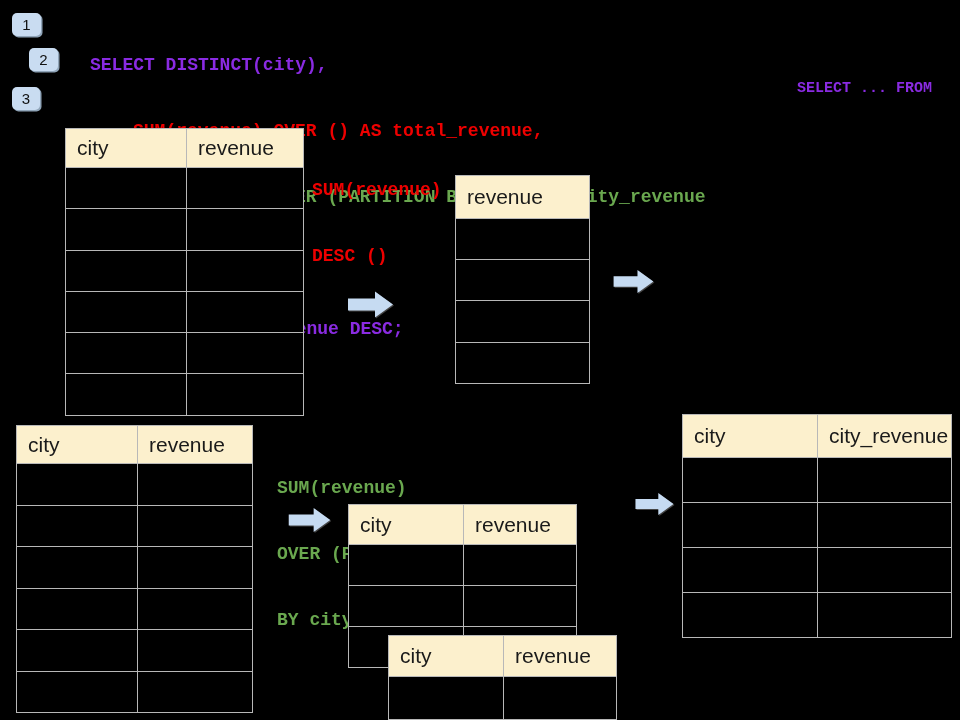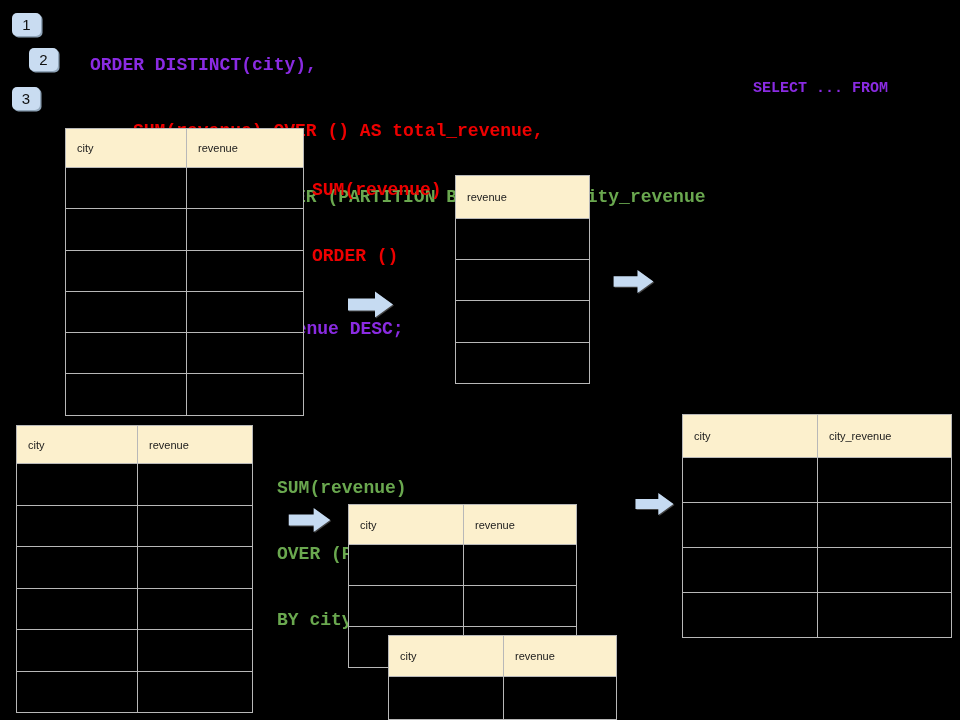--- a/index.html
+++ b/index.html
@@ -34,40 +34,40 @@
     white-space: pre;
   }
   .sql-block { position: absolute; left: 90px; top: 10px; }
   .sql-line.indent2 { margin-left: 43px; }
   .sql-line.indent1 { margin-left: 22px; }
   [data-color="purple"] { color: var(--code-purple, #8A2BE2); }
   [data-color="red"]    { color: var(--code-red, #EE0000); }
   [data-color="green"]  { color: var(--code-green, #6AA84F); }
 
   .side-note {
-    position: absolute; left: 753px; top: 34px;
+    position: absolute; left: 797px; top: 34px;
     font-size: 15px; line-height: 22px;
     color: var(--code-purple, #8A2BE2);
   }
   .label-total     { position: absolute; left: 312px; top: 135px; color: var(--code-red, #EE0000); }
   .label-partition { position: absolute; left: 277px; top: 433px; color: var(--code-green, #6AA84F); }
 
   
   .tbl { position: absolute; }
   .tbl table {
     border-collapse: collapse;
     table-layout: fixed;
     width: 100%;
   }
   .tbl th, .tbl td { border: 1px solid var(--table-border, #BBB); }
   .tbl th {
     background: var(--table-header-fill, #FCF0CD);
     color: var(--header-text, #1A1A1A);
     font-weight: normal;
-    font-size: 11px;
+    font-size: 21px;
     text-align: left;
     padding-left: 11px;
     vertical-align: middle;
   }
   .tbl td { background: #000; }
 
   .t0 { left: 65px;  top: 128px; width: 239px; }
   .t0 thead tr { height: 39px; } .t0 tbody tr { height: 41.3px; }
   .t0 th:nth-child(1) { width: 121px; }
 
@@ -99,34 +99,34 @@
   .a4 { left: 632px; top: 493px; }
 </style>
 </head>
 <body style="--background: #000000; --code-purple: #8A2BE2; --code-red: #EE0000; --code-green: #6AA84F; --table-header-fill: #FCF0CD; --table-border: #B8B8B8; --header-text: #1A1A1A; --arrow-fill: #C6DBF2; --badge-fill: #C9DCF1; --badge-text: #111111;">
 
 <div class="badge b1 num">1</div>
 <div class="badge b2 num">2</div>
 <div class="badge b3 num">3</div>
 
 <div class="sql-block code">
-  <div class="sql-line" data-color="purple">ORDER DISTINCT(city),</div>
+  <div class="sql-line" data-color="purple">SELECT DISTINCT(city),</div>
   <div class="sql-line indent2" data-color="red">SUM(revenue) OVER () AS total_revenue,</div>
   <div class="sql-line indent2" data-color="green">SUM(revenue) OVER (PARTITION BY city) as city_revenue</div>
   <div class="sql-line indent1" data-color="purple">FROM rides</div>
   <div class="sql-line indent1" data-color="purple">ORDER by city_revenue DESC;</div>
 </div>
 
 <div class="side-note code">
   <div>SELECT ... FROM</div>
 </div>
 
 <div class="label-total code">
   <div>SUM(revenue)</div>
-  <div>ORDER ()</div>
+  <div>DESC ()</div>
 </div>
 
 <div class="label-partition code">
   <div>SUM(revenue)</div>
   <div>OVER (PARTITION</div>
   <div>BY city)</div>
 </div>
 
 <div class="tbl t0">
     <table>

